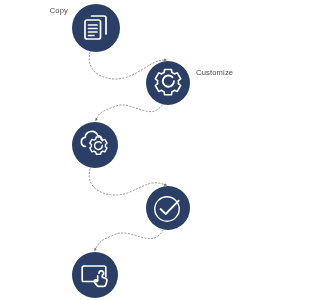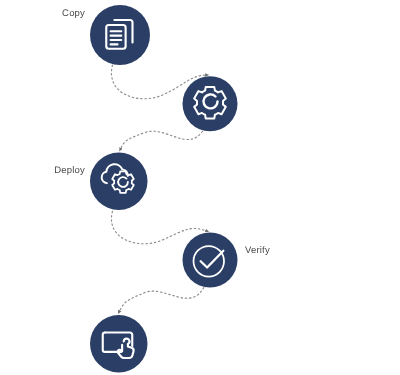--- a/index.html
+++ b/index.html
@@ -116,19 +116,18 @@
         <path d="M99.0,273.2 a2.3,2.3 0 1 1 3.3,2.06 v2.0 l3.0,1.0
                  a2.4,2.4 0 0 1 1.5,2.9 l-0.9,3.3 a2.6,2.6 0 0 1 -2.5,1.9
                  h-4.4 a2.6,2.6 0 0 1 -2.0,-0.95 l-2.6,-3.2
                  a1.5,1.5 0 0 1 1.9,-2.2 l1.4,0.85 v-5.1"></path>
       </g>
     </g>
   </svg>
 
   <div class="node-label label-left" style="left:16px; top:6px; width:52px;">Copy</div>
 
+  <div class="node-label label-right" style="left:196px; top:68px; width:52px;">Customize</div>
 
-  <div class="node-label label-left" style="left:14px; top:131px; width:54px;">Deploy</div>
 
-  <div class="node-label label-right" style="left:196px; top:195px; width:50px;">Verify</div>
 
 
 </div>
 
 </body></html>

